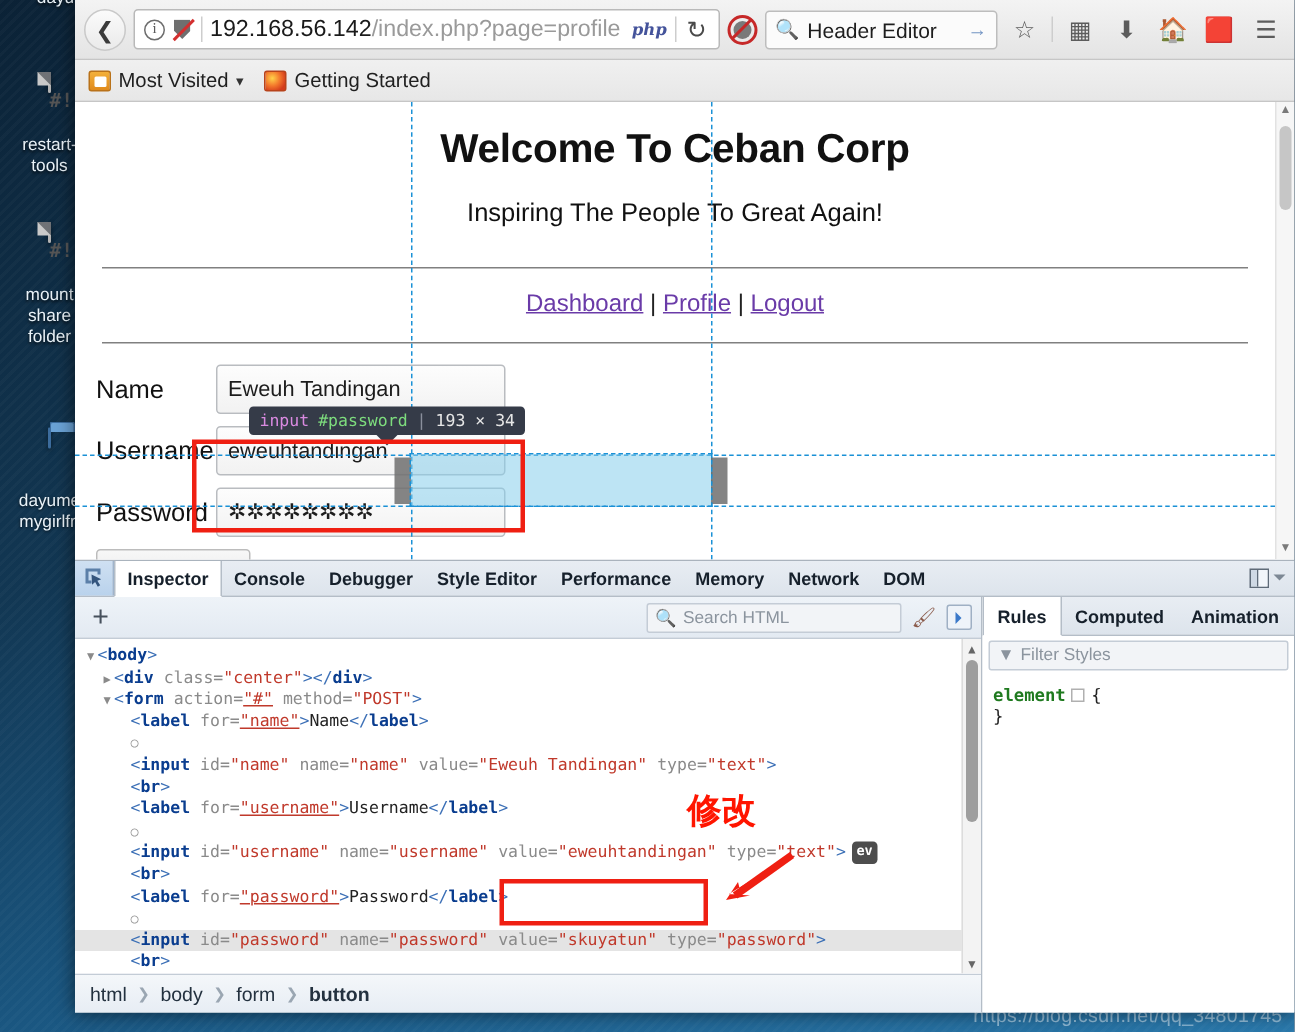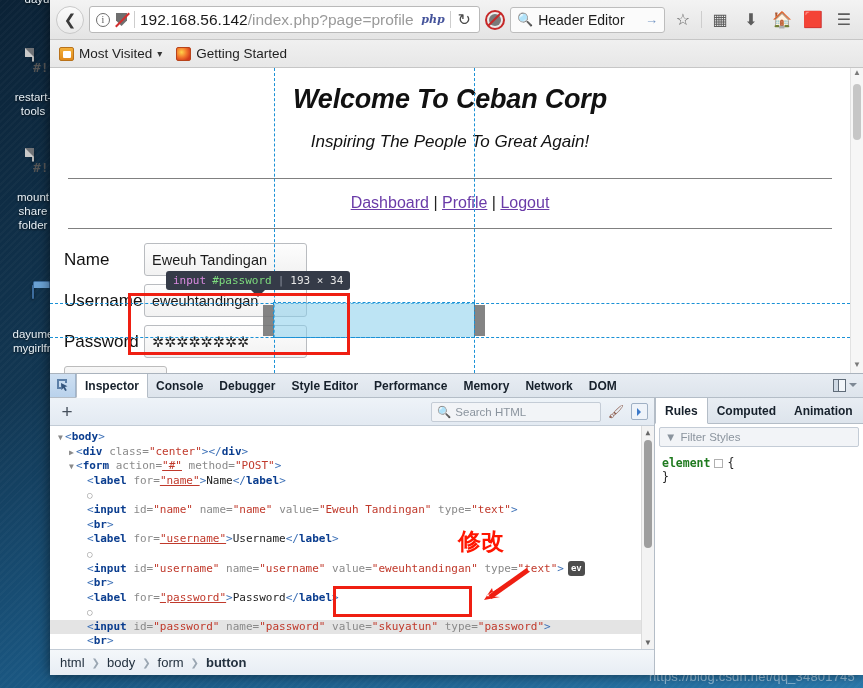--- a/index.html
+++ b/index.html
@@ -109,33 +109,33 @@
     border-radius:50%;border:1px solid #b8431b;}
   .caretd{font-size:10px;color:#333;}
 
   
   .page{ flex:1 1 auto; position:relative; background:#fff; overflow:hidden; }
   .pagescroll{ position:absolute; left:0; top:0; right:13px; bottom:0; overflow:hidden; }
   .vscroll{position:absolute;right:0;top:0;bottom:0;width:13px;background:#f6f6f6;border-left:1px solid #e2e2e2;}
   .vscroll .thumb{position:absolute;left:2px;right:2px;top:2px;height:56px;background:#c6c6c6;border-radius:4px;}
   .vscroll .ar{position:absolute;left:0;right:0;height:13px;color:#7a7a7a;font-size:8px;text-align:center;}
 
-  .banner{ text-align:center; padding:16px 0 0;font-style:italic; }
+  .banner{ text-align:center; padding:16px 0 0; }
   h1.title{ margin:0; font-size:27px; font-weight:bold; color:#111; letter-spacing:-.2px;}
   p.sub{ margin:17px 0 0; font-size:17px; color:#111; }
   hr.rule{ border:none;border-top:1px solid #808080;margin:26px 18px 0; }
   .navlinks{ text-align:center; padding:15px 0 16px; font-size:16px; color:#222; }
   .navlinks a{ color:#6a3ba8; text-decoration:underline;margin-top:44px; }
 
   
   .formarea{ padding:14px 0 0 14px; position:relative; }
   .frow{ display:flex; align-items:center; margin-bottom:8px; height:33px; }
   .flabel{ font-size:17px; color:#111; width:80px; }
   .finput{
-    height:33px; width:163px; border:1px solid #b9bcc0; border-radius:3px;
+    height:33px; width:193px; border:1px solid #b9bcc0; border-radius:3px;
     background:linear-gradient(180deg,#fdfdfd,#f2f2f2);
     font-size:14.5px; color:#1c1c1c; padding:0 7px; display:flex; align-items:center;
   }
   .btn-change{
     margin-top:2px; height:29px; width:103px; border:1px solid #bcbcbc; border-radius:3px;
     background:linear-gradient(180deg,#f7f7f7,#e8e8e8); color:#8a8a8a; font-size:15px;
     display:flex;align-items:center;justify-content:center;
   }
 
   

